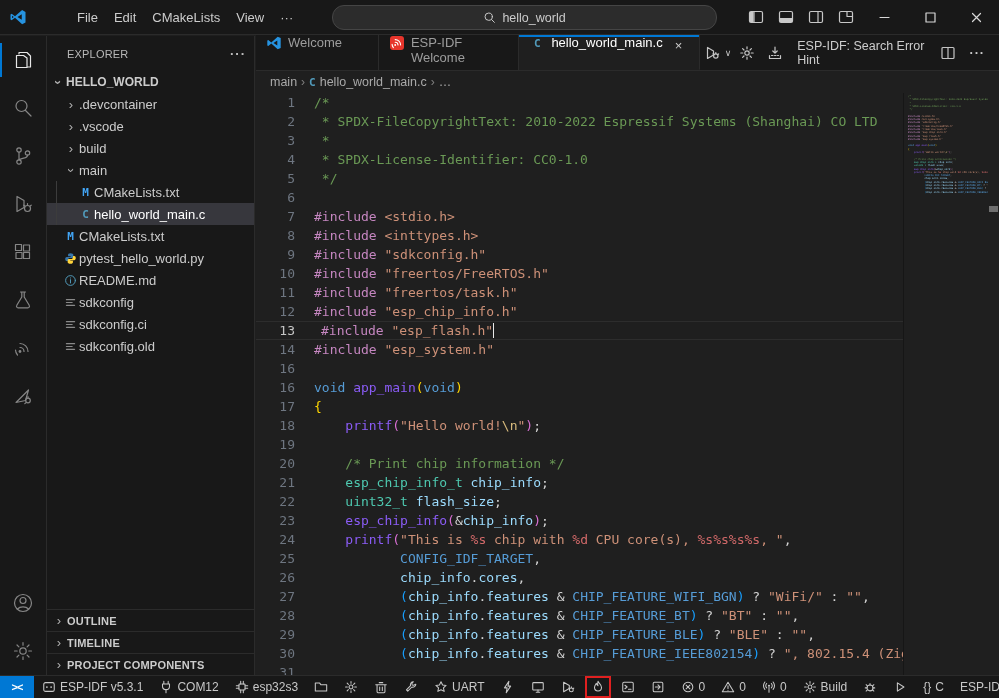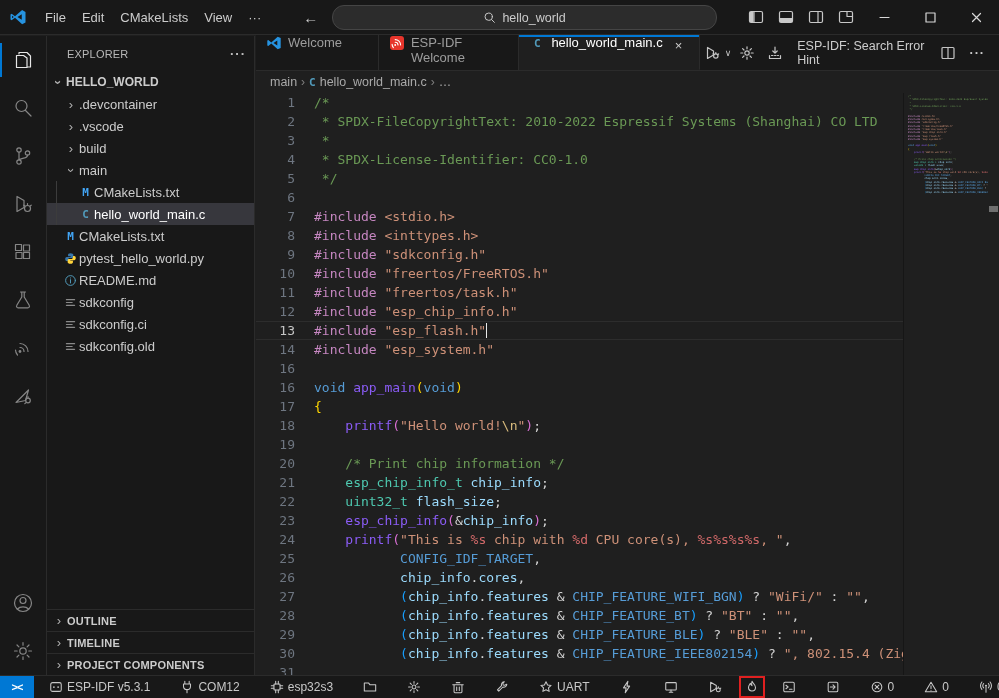--- a/index.html
+++ b/index.html
@@ -84,21 +84,21 @@
     padding-left:14px;font-size:12.5px;color:#a9a9a9;gap:4px;background:var(--editor);}
   .breadcrumb .ficon{font-family:"DejaVu Sans Mono",monospace;font-size:11px;font-weight:bold;}
   .bc-sep{color:#7f7f7f;font-size:12px;}
 
   
   .code{position:absolute;left:0;top:57px;right:96px;bottom:0;overflow:hidden;
     font-family:"DejaVu Sans Mono",monospace;font-size:13px;line-height:19px;}
   .cl{display:flex;height:19px;white-space:pre;position:relative;}
   .ln{width:54px;flex:none;text-align:right;padding-right:15px;color:#6e7681;user-select:none;}
   .ct{flex:1;padding-left:4px;}
-  .cl.cur{box-shadow:inset 0 1px 0 #2d2d2d, inset 0 -1px 0 #2d2d2d;}
+  .cl.cur{box-shadow:inset 0 1px 0 #2d2d2d, inset 0 -1px 0 #2d2d2d;gap:7px;}
   .cl.cur .ln{color:#c6c6c6;}
   .caret{display:inline-block;width:0;height:15px;border-left:1.6px solid #e8e8e8;vertical-align:-3px;}
   .cm{color:#6a9955}.pp{color:#c586c0}.str{color:#ce9178}.esc{color:#d7ba7d}
   .kw{color:#569cd6}.fn{color:#8b5cf6}.ty{color:#4ec9b0}.var{color:#9cdcfe}
   .mac{color:#569cd6}.op{color:#d4d4d4}.fmt{color:#d16969}
   .b1{color:#ffd700}.b2{color:#da70d6}.b3{color:#179fff}
 
   
   .minimap{position:absolute;top:57px;right:11px;width:85px;bottom:0;background:var(--editor);
     border-left:1px solid #161616;overflow:hidden;font-family:"DejaVu Sans Mono",monospace;
@@ -106,37 +106,37 @@
   .minimap .cl{height:3.3px;}
   .minimap .ct{padding-left:0;}
   .scrollbar{position:absolute;top:57px;right:0;width:11px;bottom:0;}
   .sb-handle{position:absolute;top:113px;left:1px;width:9px;height:6px;background:#6f6f6f;}
 
   
   .statusbar{position:absolute;left:0;right:0;bottom:0;height:23px;background:var(--bg);
     border-top:1px solid var(--border);display:flex;align-items:center;font-size:12px;color:#c8c8c8;}
   .remote{width:34px;height:23px;background:var(--accent);color:#fff;display:flex;align-items:center;
     justify-content:center;font-size:11px;font-weight:bold;letter-spacing:-1px;flex:none;}
-  .st-item{display:flex;align-items:center;gap:4px;padding:0 15px;height:23px;white-space:nowrap;}
+  .st-item{display:flex;align-items:center;gap:4px;padding:0 8px;height:23px;white-space:nowrap;}
   .st-item svg{width:14px;height:14px;}
   .st-item.boxed{border:2px solid var(--red);height:22px;padding:0 4px;margin:0 2px;}
   .st-right{margin-left:auto;display:flex;align-items:center;padding-right:8px;}
   .st-text{font-family:"Liberation Sans",sans-serif;}
   .braces{font-size:12px;letter-spacing:0;}
 </style>
 </head>
 <body>
 
 <div class="app">
 
   <div class="titlebar">
     <svg class="vslogo" viewBox="0 0 24 24" style="stroke:none">
       <path fill="#2693e0" d="M17.5 2.5 8 11l-4.5-3.4L2 8.6v6.8l1.5 1 4.5-3.4 9.5 8.5 4.5-2.2v-14zM17 8.2v7.6L11.3 12zM4 10.2 6.4 12 4 13.8z"></path>
     </svg>
-    <div id="menus" style="display: flex;">
+    <div id="menus" style="display: flex; margin-left: 32px;">
         <span class="menu">File</span>
         <span class="menu">Edit</span>
         <span class="menu">CMakeLists</span>
         <span class="menu">View</span>
         <span class="menu">···</span>
       </div>
     <div class="nav-arrows">
       <span>←</span>
       <span>→</span>
     </div>

